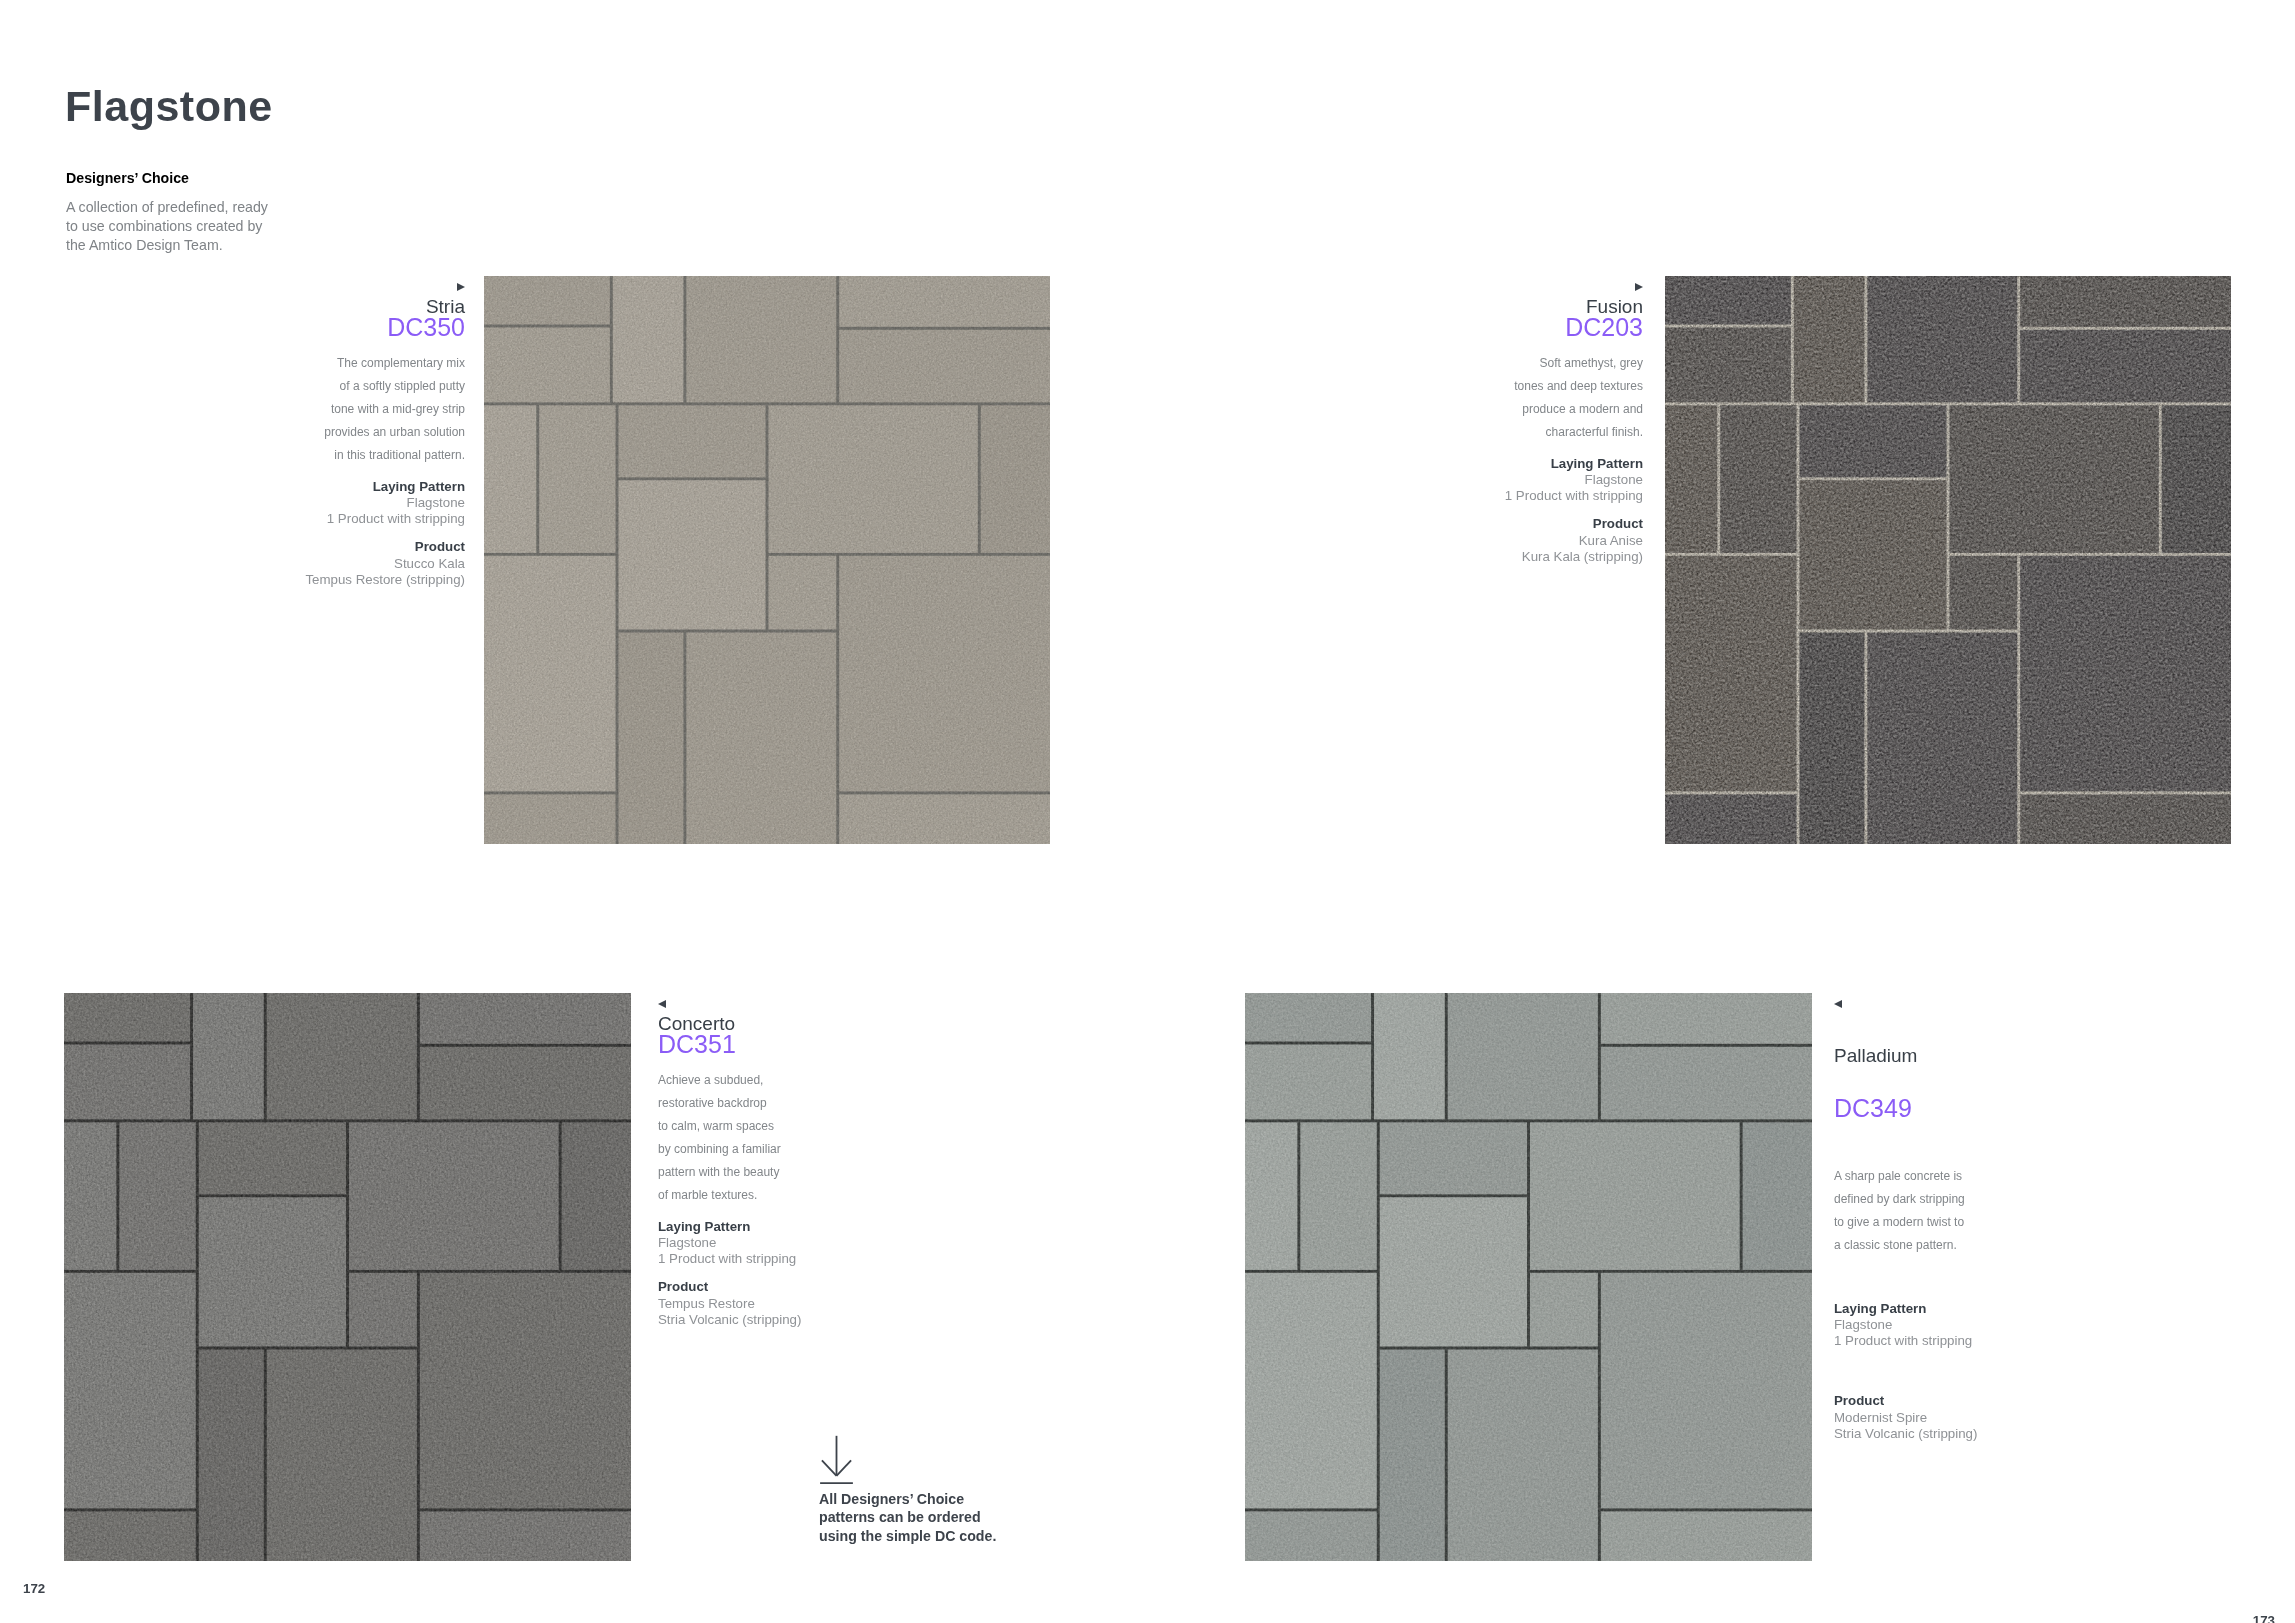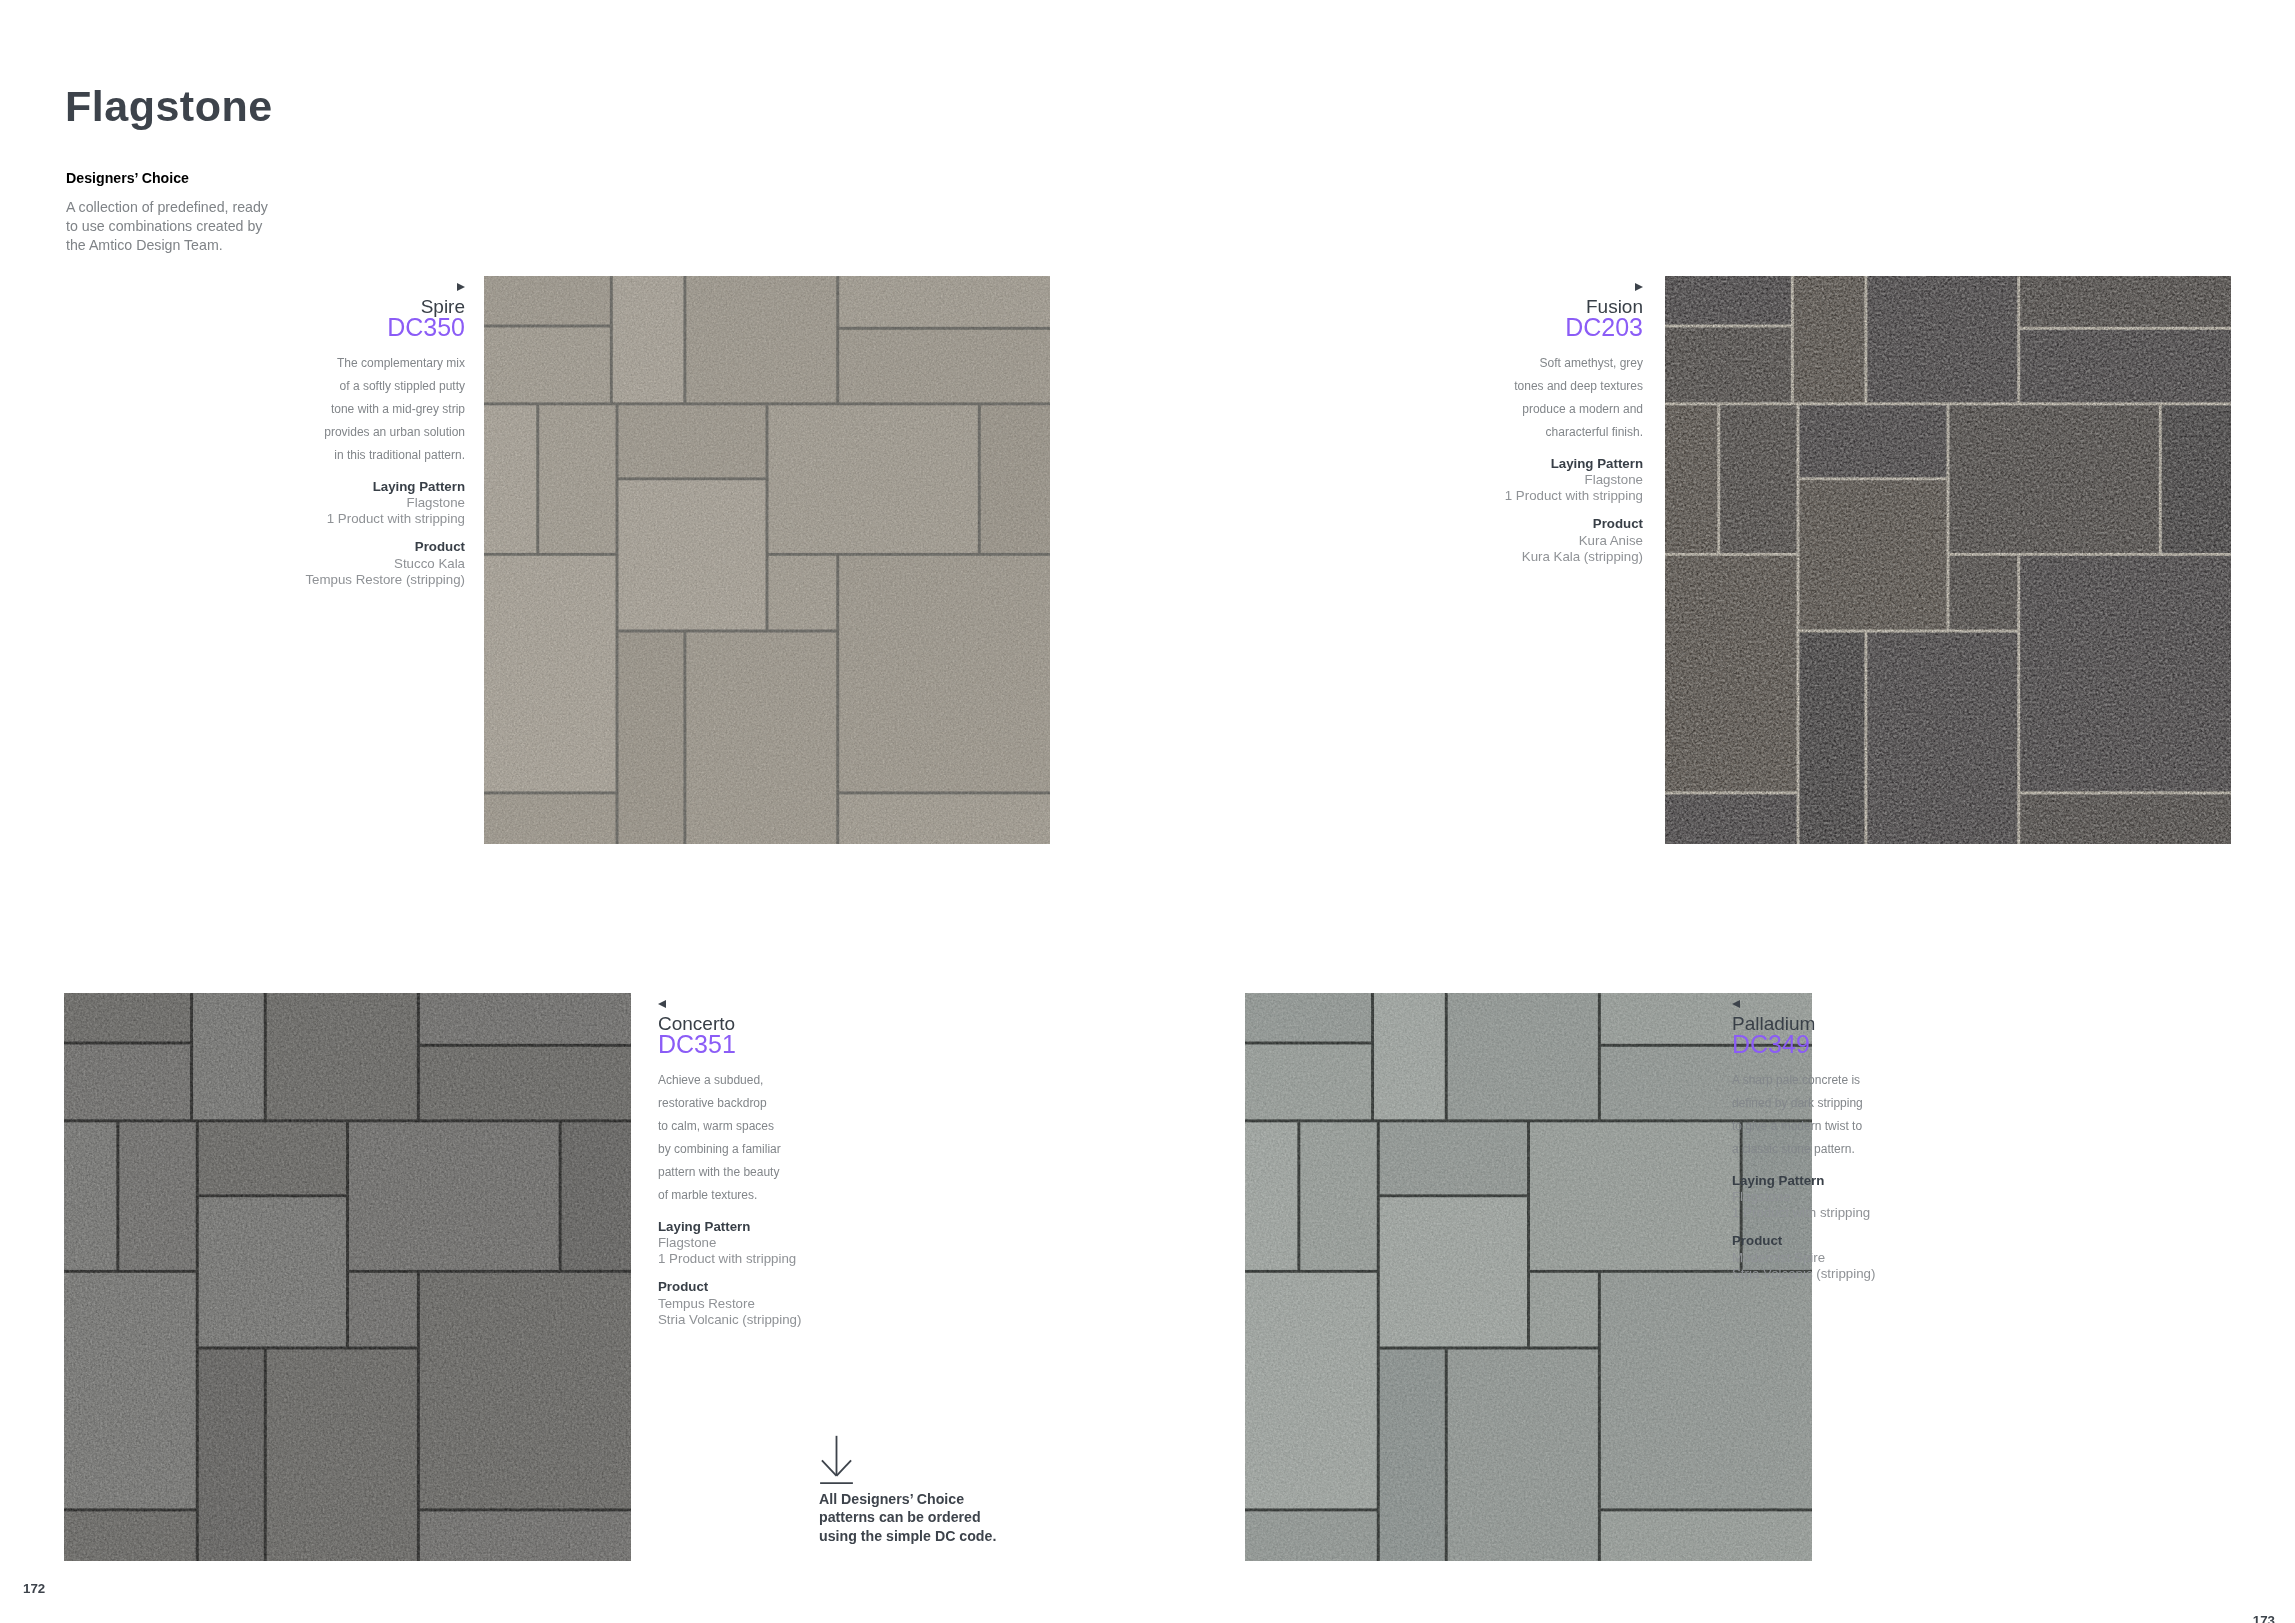--- a/index.html
+++ b/index.html
@@ -32,21 +32,21 @@
   .tile-image{position:absolute;overflow:hidden;background:#cccccc;}
   .tile-image svg{display:block;}
 
   .pos-muse-text{left:199px;top:276px;width:266px;}
   .pos-muse-img{left:484px;top:276px;width:566px;height:568px;}
   .pos-fusion-text{left:1377px;top:276px;width:266px;}
   .pos-fusion-img{left:1665px;top:276px;width:566px;height:568px;}
   .pos-concerto-img{left:64px;top:993px;width:567px;height:568px;}
   .pos-concerto-text{left:658px;top:993px;width:275px;}
   .pos-palladium-img{left:1245px;top:993px;width:567px;height:568px;}
-  .pos-palladium-text{left:1732px;top:993px;width:275px;}
+  .pos-palladium-text{left:1834px;top:993px;width:275px;gap:32px;}
 
   .footnote{position:absolute;left:819px;top:1434px;}
   .footnote svg{display:block;}
   .footnote-text{margin-top:5px;width:184px;font-size:14.2px;line-height:18.4px;font-weight:bold;color:#3d434b;white-space:pre-line;}
 
   .page-num{position:absolute;top:1581px;font-size:13.3px;font-weight:bold;color:#3d434b;}
   .page-num.pn-left{left:23px;}
   .page-num.pn-right{right:21px;margin-top:32px;}
 </style>
 </head>
@@ -56,21 +56,21 @@
 
 <div class="intro">
   <div class="intro-heading">Designers’ Choice</div>
   <div class="intro-text">A collection of predefined, ready
 to use combinations created by
 the Amtico Design Team.</div>
 </div>
 
 <section class="swatch-text align-right pos-muse-text">
   <div class="arrow-wrap"><span class="tri tri-right"></span></div>
-  <div class="name">Spire</div>
+  <div class="name">Stria</div>
   <div class="code">DC350</div>
   <div class="desc">The complementary mix
 of a softly stippled putty
 tone with a mid-grey strip
 provides an urban solution
 in this traditional pattern.</div>
   <div class="meta">
     <div class="meta-label">Laying Pattern</div>
     <div class="meta-value">Flagstone</div>
     <div class="meta-value">1 Product with stripping</div>

